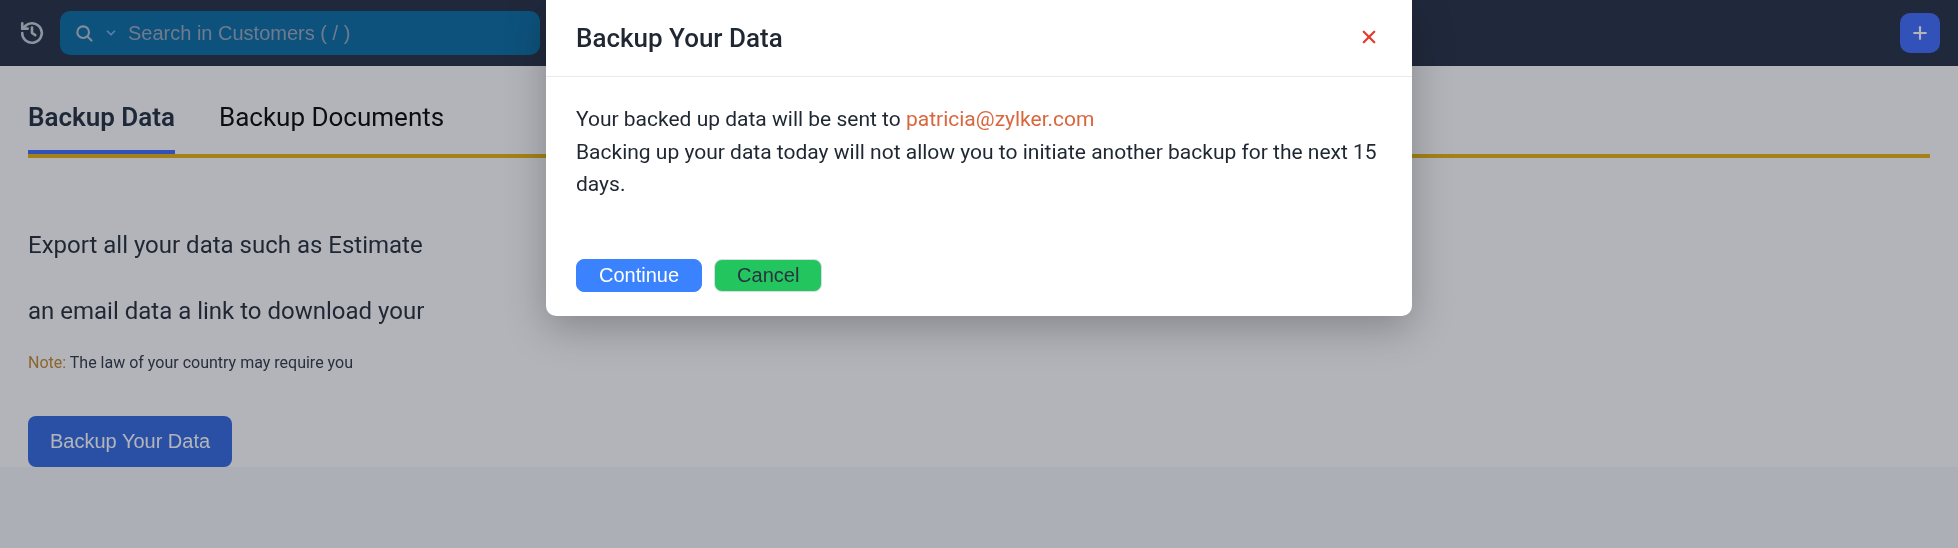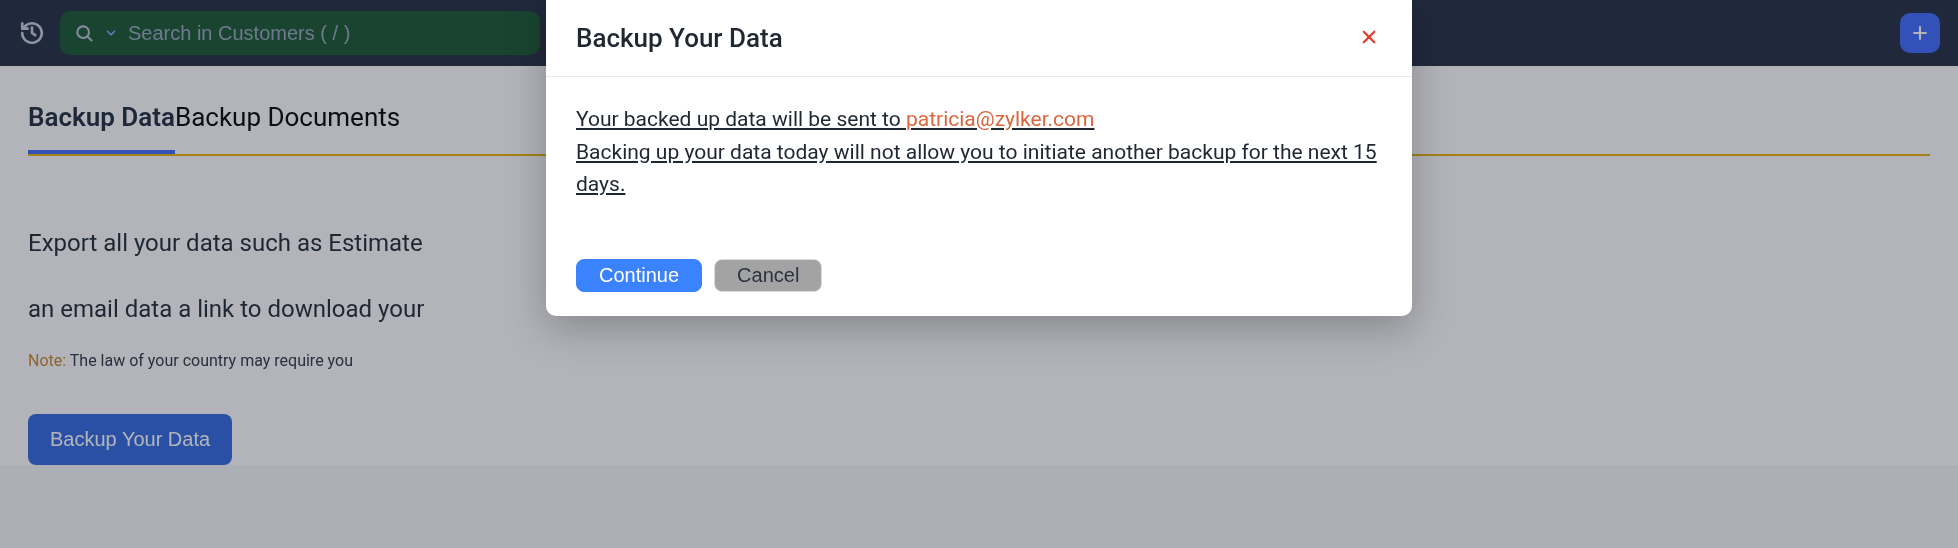--- a/index.html
+++ b/index.html
@@ -31,21 +31,21 @@
       color: #c7ced9;
       display: flex;
       align-items: center;
       justify-content: center;
       cursor: pointer;
     }
     .search-wrap {
       flex: 0 0 auto;
       height: 44px;
       width: 480px;
-      background: #14532d;
+      background: #0369a1;
       border-radius: 10px;
       display: flex;
       align-items: center;
       padding: 0 14px;
       gap: 10px;
     }
     .search-icon {
       color: #b7c1d4;
       display: flex;
       align-items: center;
@@ -81,21 +81,22 @@
       cursor: pointer;
     }
 
     
     .page {
       padding: 28px 28px 0 28px;
       background: #ffffff;
     }
     .tabs {
       display: flex;
-      border-bottom: 2px solid #eab308;
+      gap: 44px;
+      border-bottom: 4px solid #eab308;
     }
     .tab {
       font-size: 26px;
       padding: 8px 0 18px 0;
       color: #000000;
       cursor: pointer;
       border-bottom: 4px solid transparent;
     }
     .tab.active {
       color: #1e293b;
@@ -169,21 +170,20 @@
       font-size: 24px;
       cursor: pointer;
       line-height: 1;
       padding: 4px;
     }
     .modal-body {
       padding: 26px 28px 40px 30px;
       font-size: 21px;
       color: #1f2733;
       line-height: 1.55;
-      text-decoration: underline;
     }
     .modal-body .email {
       color: #d9663d;
     }
     .modal-body p + p {
     }
     .modal-footer {
       padding: 18px 30px 24px 30px;
       display: flex;
       gap: 12px;
@@ -194,21 +194,21 @@
       border-radius: 8px;
       cursor: pointer;
       border: 1px solid transparent;
     }
     .btn-primary {
       background: #3b82ff;
       color: #fff;
       border-color: #3b82ff;
     }
     .btn-secondary {
-      background: #a3a3a3;
+      background: #22c55e;
       color: #2b3342;
       border-color: #d8dce3;
     }
   </style>
 </head>
 <body>
 
 <div class="topbar">
   <div class="refresh-icon">
     <svg width="26" height="26" viewBox="0 0 24 24" fill="none" stroke="currentColor" stroke-width="2.4" stroke-linecap="round" stroke-linejoin="round">

